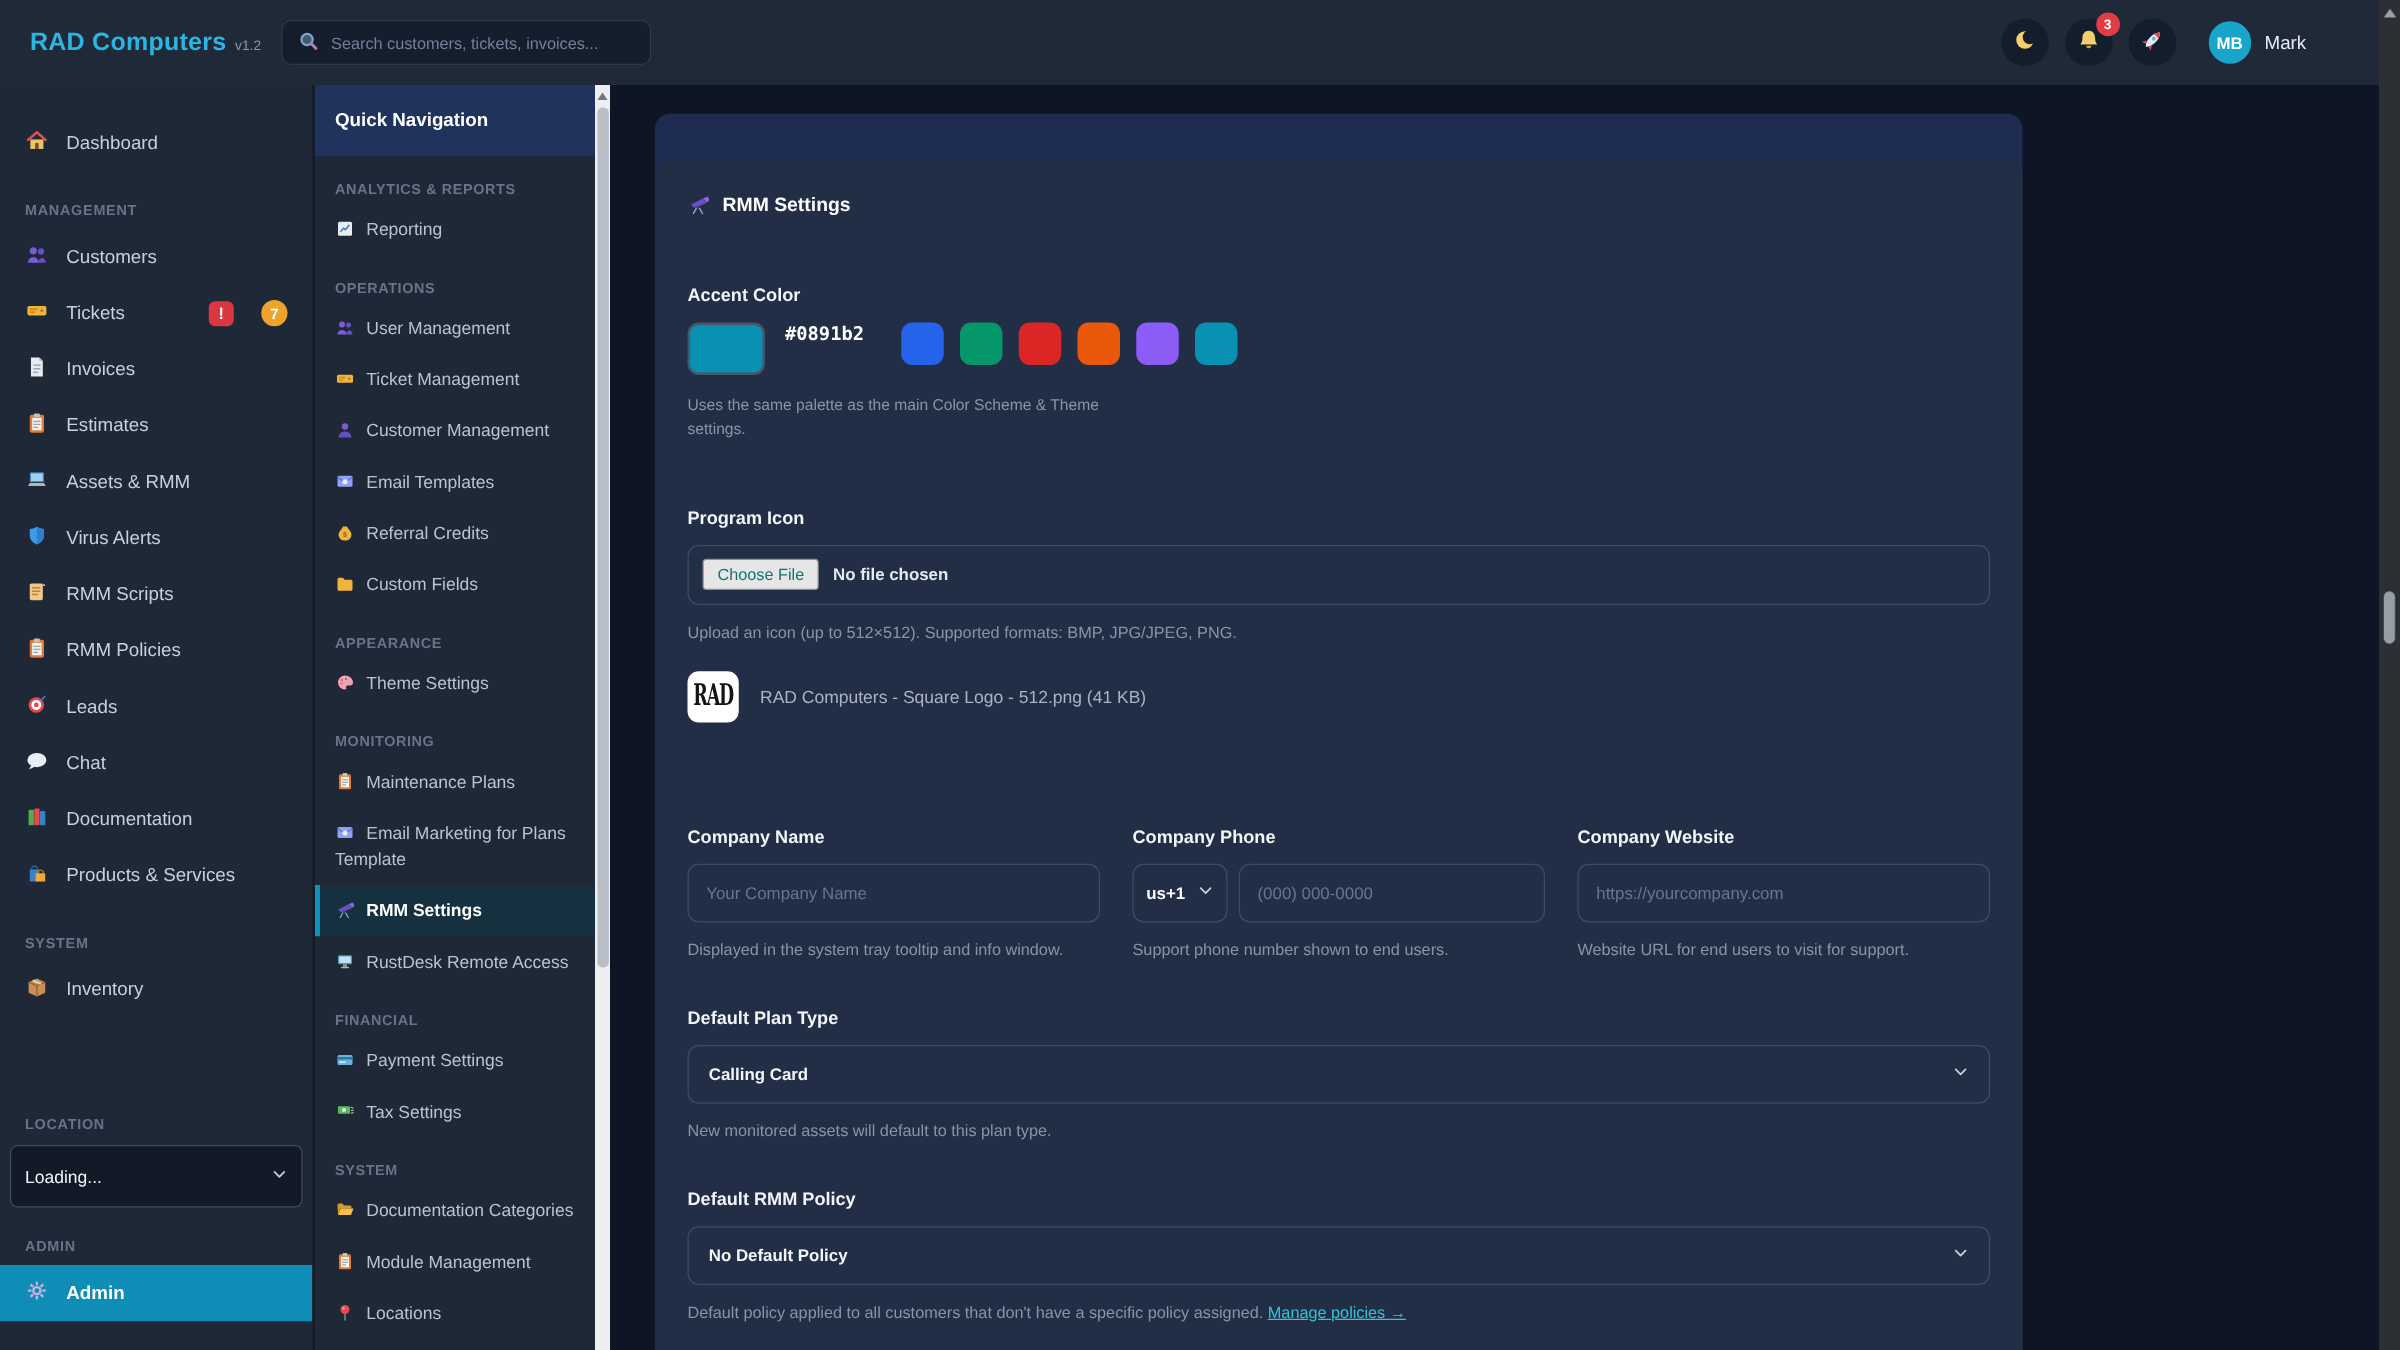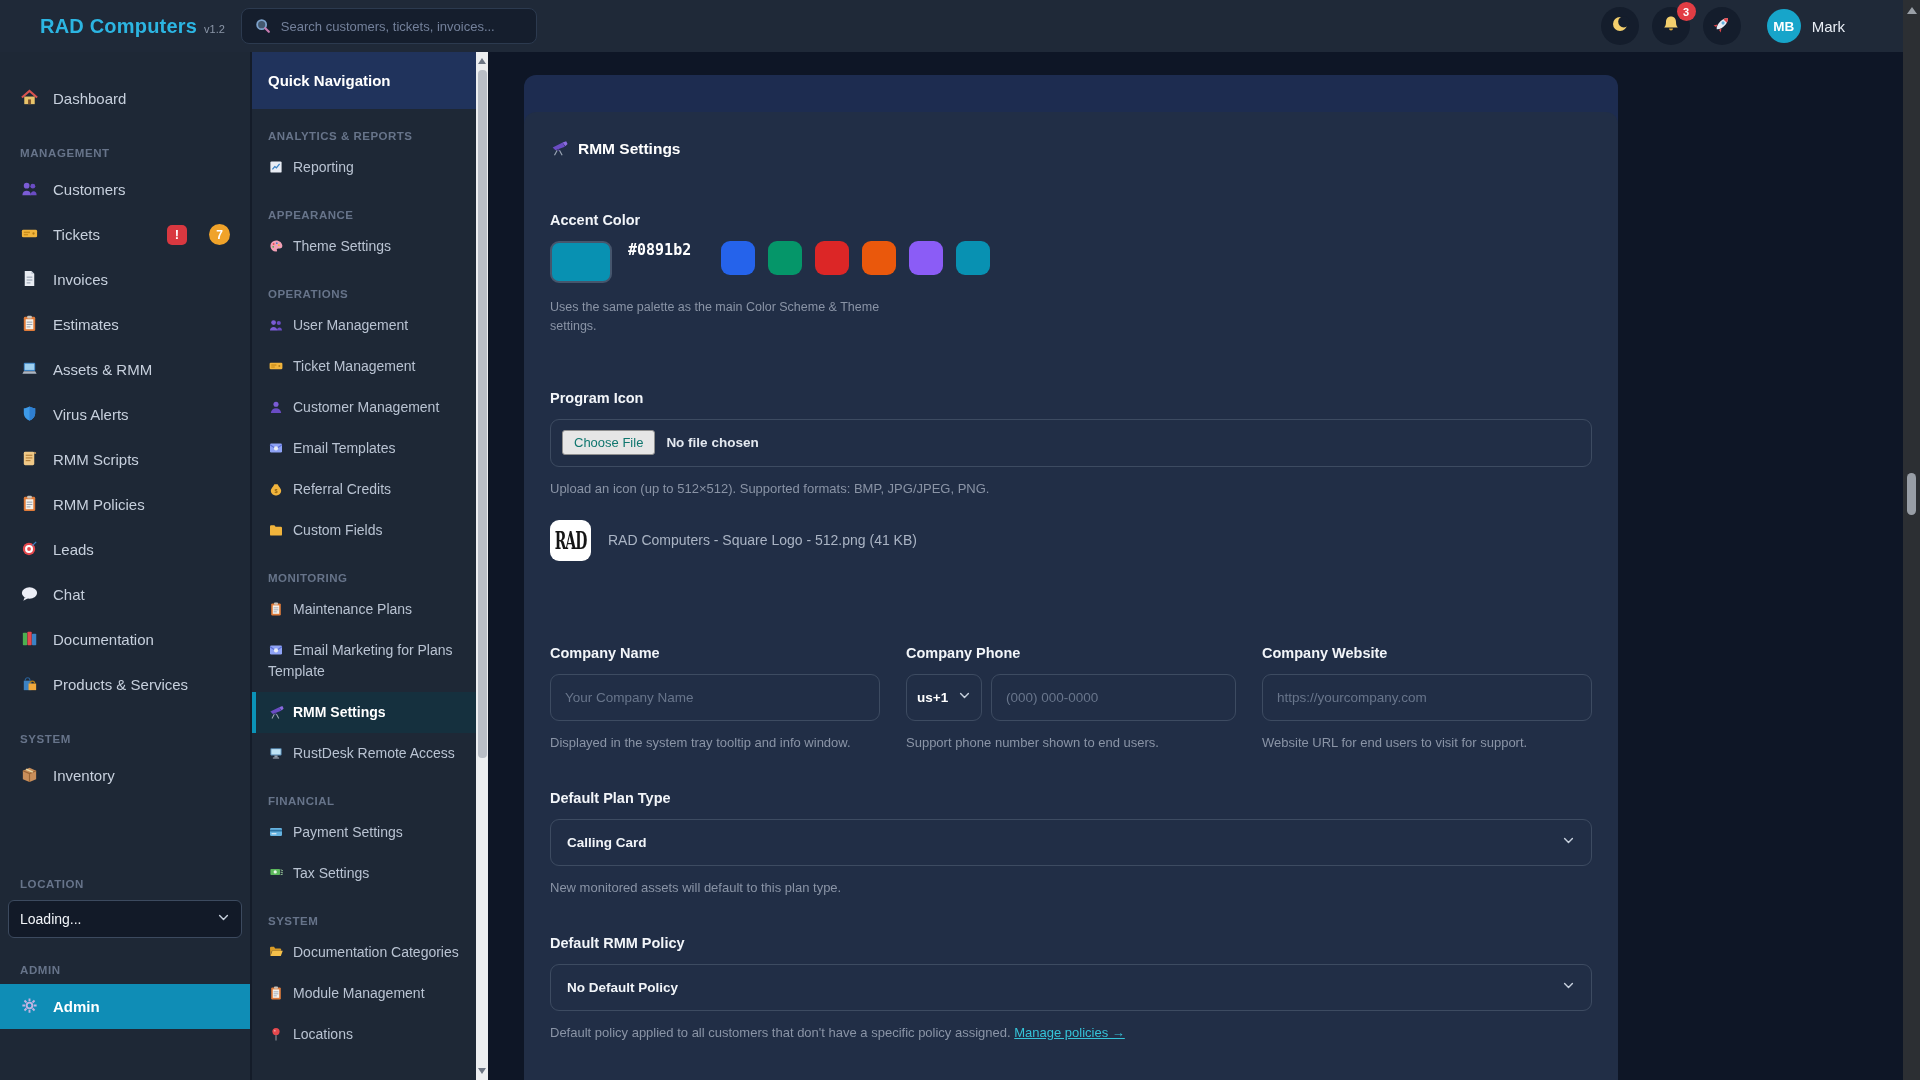--- a/index.html
+++ b/index.html
@@ -1,20 +1,20 @@
 <!DOCTYPE html>
 <html><head>
 <meta charset="utf-8">
 <style>
   *{margin:0;padding:0;box-sizing:border-box}
   html,body{width:1920px;height:1080px;overflow:hidden}
   body{background:#0e1626;font-family:"Liberation Sans",sans-serif;position:relative}
 
   
-  .topbar{height:52px;background:#1f2938;display:flex;align-items:center;padding-left:40px;position:relative;z-index:3}
+  .topbar{height:68px;background:#1f2938;display:flex;align-items:center;padding-left:24px;position:relative;z-index:3}
   .brand{color:#2cb5e2;font-size:20px;font-weight:bold;letter-spacing:.2px;cursor:pointer}
   .version{color:#8b96a8;font-size:11px;margin-left:7px;margin-top:5px}
   .search{margin-left:16px;width:296px;height:36px;background:#151e2d;border:1px solid #2c3a4f;border-radius:8px;display:flex;align-items:center;padding:0 12px;gap:9px}
   .search svg{width:16px;height:16px;flex-shrink:0}
   .search input{background:none;border:0;outline:0;color:#cbd5e1;font-size:13px;width:100%}
   .search input::placeholder{color:#73809a}
   .top-right{margin-left:auto;display:flex;align-items:center;padding-right:75px}
   .icon-btn{width:38px;height:38px;border-radius:50%;background:#141d2c;display:flex;align-items:center;justify-content:center;position:relative;cursor:pointer;margin-left:13px}
   .icon-btn svg{width:20px;height:20px}
   .bell-badge{position:absolute;top:-5px;right:-6px;background:#e23d44;color:#fff;font-size:11px;font-weight:bold;width:19px;height:19px;border-radius:50%;display:flex;align-items:center;justify-content:center}
@@ -26,21 +26,21 @@
 
   
   .sidebar{width:250px;background:#1e2836;padding-top:24px;flex-shrink:0}
   .side-item{display:flex;align-items:center;gap:14px;height:45px;padding:0 20px;color:#c7d0dd;font-size:15px;cursor:pointer;white-space:nowrap}
   .side-item svg{width:19px;height:19px;flex-shrink:0}
   .side-item.active{background:#0f8db6;color:#fff;font-weight:bold}
   .side-section{margin:26px 20px 8px;color:#67748a;font-size:11.5px;font-weight:bold;letter-spacing:.6px}
   .side-section.loc{margin-top:80px}
   .badge-alert{margin-left:auto;background:#d93840;color:#fff;width:20px;height:20px;border-radius:5px;font-weight:bold;display:flex;align-items:center;justify-content:center;font-size:13px}
   .badge-count{background:#f0a32a;color:#fff;width:21px;height:21px;border-radius:50%;font-size:12px;font-weight:bold;display:flex;align-items:center;justify-content:center;margin-left:8px}
-  .loc-select{margin:10px 8px 0;height:38px;background:#121a28;border:1px solid #3c4a5f;border-radius:6px;display:flex;align-items:center;justify-content:space-between;padding:0 11px;color:#f2f5f9;font-size:14px;cursor:pointer}
+  .loc-select{margin:10px 8px 0;height:50px;background:#121a28;border:1px solid #3c4a5f;border-radius:6px;display:flex;align-items:center;justify-content:space-between;padding:0 11px;color:#f2f5f9;font-size:14px;cursor:pointer}
   .loc-select svg,.mini-select svg,.select svg{width:13px;height:13px;flex-shrink:0}
 
   
   .quicknav{width:238px;background:#1e2836;border-left:2px solid #141c29;position:relative;flex-shrink:0;overflow:hidden}
   .qn-inner{padding-right:12px}
   .qn-header{height:57px;background:#20335c;display:flex;align-items:center;padding:0 16px;color:#fff;font-weight:bold;font-size:15px}
   .qn-section-title{margin:21px 16px 5px;color:#67748a;font-size:11.5px;font-weight:bold;letter-spacing:.5px}
   .qn-item{padding:10px 12px 10px 16px;color:#b9c3d2;font-size:14px;line-height:1.5;cursor:pointer}
   .qn-item svg{width:16px;height:16px;vertical-align:-3px;margin-right:9px}
   .qn-item.active{background:#15303e;border-left:4px solid #0b93b8;padding-left:12px;color:#fff;font-weight:bold}
@@ -328,77 +328,77 @@
 
             <div class="qn-item">
                   <span><svg viewBox="0 0 20 20" xmlns="http://www.w3.org/2000/svg">
                     <rect x="3" y="3" width="14" height="14" rx="1.5" fill="#e8ecf4"></rect>
                     <path d="M5.5 13l3-3.5 2 1.5 4-5" stroke="#3b82c4" stroke-width="1.6" fill="none"></path>
                   </svg></span><span>Reporting</span>
                 </div>
             </div>
           </div>
           <div>
+            <div class="qn-section-title">OPERATIONS</div>
+            <div>
+
+            <div class="qn-item">
+                  <span><svg viewBox="0 0 20 20" xmlns="http://www.w3.org/2000/svg">
+                    <circle cx="7" cy="7" r="3" fill="#7b5cd6"></circle>
+                    <circle cx="13.5" cy="7.5" r="2.6" fill="#6a4cc4"></circle>
+                    <path d="M2.5 17c0-3 2-4.6 4.5-4.6S11.5 14 11.5 17z" fill="#7b5cd6"></path>
+                    <path d="M11 17c.2-2.6 1.6-4 3.4-4 1.7 0 3 1.3 3.1 4z" fill="#6a4cc4"></path>
+                  </svg></span><span>User Management</span>
+                </div>
+              <div class="qn-item">
+                  <span><svg viewBox="0 0 20 20" xmlns="http://www.w3.org/2000/svg">
+                    <rect x="2" y="6" width="16" height="8" rx="1.5" fill="#f1b43c"></rect>
+                    <circle cx="14.2" cy="10" r="1.2" fill="#b27c16"></circle>
+                    <rect x="4" y="8" width="6.5" height="1.6" fill="#c98d1a"></rect>
+                    <rect x="4" y="10.6" width="4.5" height="1.4" fill="#c98d1a"></rect>
+                  </svg></span><span>Ticket Management</span>
+                </div>
+              <div class="qn-item">
+                  <span><svg viewBox="0 0 20 20" xmlns="http://www.w3.org/2000/svg">
+                    <circle cx="10" cy="6.5" r="3.2" fill="#7b5cd6"></circle>
+                    <path d="M3.5 17.5c.5-4 3-6 6.5-6s6 2 6.5 6z" fill="#6a4cc4"></path>
+                  </svg></span><span>Customer Management</span>
+                </div>
+              <div class="qn-item">
+                  <span><svg viewBox="0 0 20 20" xmlns="http://www.w3.org/2000/svg">
+                    <rect x="2.5" y="4.5" width="15" height="11" rx="1.5" fill="#8ea2f5"></rect>
+                    <path d="M2.5 6l7.5 5 7.5-5" stroke="#5c6fd4" stroke-width="1.4" fill="none"></path>
+                    <circle cx="10" cy="10.5" r="2.6" fill="#e8ecf4"></circle>
+                  </svg></span><span>Email Templates</span>
+                </div>
+              <div class="qn-item">
+                  <span><svg viewBox="0 0 20 20" xmlns="http://www.w3.org/2000/svg">
+                    <path d="M8 4h4l1.5 2.5c1.8 2 3 4 3 6A5.8 5.8 0 0110 18a5.8 5.8 0 01-6.5-5.5c0-2 1.2-4 3-6z" fill="#f1b43c"></path>
+                    <text x="10" y="14.5" font-size="7" text-anchor="middle" fill="#8a5d0b" font-weight="bold">$</text>
+                  </svg></span><span>Referral Credits</span>
+                </div>
+              <div class="qn-item">
+                  <span><svg viewBox="0 0 20 20" xmlns="http://www.w3.org/2000/svg">
+                    <path d="M2.5 5.5A1.5 1.5 0 014 4h4l1.5 2H16a1.5 1.5 0 011.5 1.5v8A1.5 1.5 0 0116 17H4a1.5 1.5 0 01-1.5-1.5z" fill="#f1b43c"></path>
+                  </svg></span><span>Custom Fields</span>
+                </div>
+            </div>
+          </div>
+          <div>
             <div class="qn-section-title">APPEARANCE</div>
             <div>
 
             <div class="qn-item">
                   <span><svg viewBox="0 0 20 20" xmlns="http://www.w3.org/2000/svg">
                     <path d="M10 3a7 7 0 100 14c1.2 0 1.6-.8 1.2-1.7-.5-1.1 0-2.3 1.6-2.3H15a3 3 0 003-3c0-4-3.6-7-8-7z" fill="#f2a0b5"></path>
                     <circle cx="7" cy="7.5" r="1.1" fill="#e5484d"></circle>
                     <circle cx="11" cy="6.5" r="1.1" fill="#3b82c4"></circle>
                     <circle cx="6.5" cy="11" r="1.1" fill="#4caf50"></circle>
                     <circle cx="13.5" cy="9" r="1.1" fill="#f1b43c"></circle>
                   </svg></span><span>Theme Settings</span>
-                </div>
-            </div>
-          </div>
-          <div>
-            <div class="qn-section-title">OPERATIONS</div>
-            <div>
-
-            <div class="qn-item">
-                  <span><svg viewBox="0 0 20 20" xmlns="http://www.w3.org/2000/svg">
-                    <circle cx="7" cy="7" r="3" fill="#7b5cd6"></circle>
-                    <circle cx="13.5" cy="7.5" r="2.6" fill="#6a4cc4"></circle>
-                    <path d="M2.5 17c0-3 2-4.6 4.5-4.6S11.5 14 11.5 17z" fill="#7b5cd6"></path>
-                    <path d="M11 17c.2-2.6 1.6-4 3.4-4 1.7 0 3 1.3 3.1 4z" fill="#6a4cc4"></path>
-                  </svg></span><span>User Management</span>
-                </div>
-              <div class="qn-item">
-                  <span><svg viewBox="0 0 20 20" xmlns="http://www.w3.org/2000/svg">
-                    <rect x="2" y="6" width="16" height="8" rx="1.5" fill="#f1b43c"></rect>
-                    <circle cx="14.2" cy="10" r="1.2" fill="#b27c16"></circle>
-                    <rect x="4" y="8" width="6.5" height="1.6" fill="#c98d1a"></rect>
-                    <rect x="4" y="10.6" width="4.5" height="1.4" fill="#c98d1a"></rect>
-                  </svg></span><span>Ticket Management</span>
-                </div>
-              <div class="qn-item">
-                  <span><svg viewBox="0 0 20 20" xmlns="http://www.w3.org/2000/svg">
-                    <circle cx="10" cy="6.5" r="3.2" fill="#7b5cd6"></circle>
-                    <path d="M3.5 17.5c.5-4 3-6 6.5-6s6 2 6.5 6z" fill="#6a4cc4"></path>
-                  </svg></span><span>Customer Management</span>
-                </div>
-              <div class="qn-item">
-                  <span><svg viewBox="0 0 20 20" xmlns="http://www.w3.org/2000/svg">
-                    <rect x="2.5" y="4.5" width="15" height="11" rx="1.5" fill="#8ea2f5"></rect>
-                    <path d="M2.5 6l7.5 5 7.5-5" stroke="#5c6fd4" stroke-width="1.4" fill="none"></path>
-                    <circle cx="10" cy="10.5" r="2.6" fill="#e8ecf4"></circle>
-                  </svg></span><span>Email Templates</span>
-                </div>
-              <div class="qn-item">
-                  <span><svg viewBox="0 0 20 20" xmlns="http://www.w3.org/2000/svg">
-                    <path d="M8 4h4l1.5 2.5c1.8 2 3 4 3 6A5.8 5.8 0 0110 18a5.8 5.8 0 01-6.5-5.5c0-2 1.2-4 3-6z" fill="#f1b43c"></path>
-                    <text x="10" y="14.5" font-size="7" text-anchor="middle" fill="#8a5d0b" font-weight="bold">$</text>
-                  </svg></span><span>Referral Credits</span>
-                </div>
-              <div class="qn-item">
-                  <span><svg viewBox="0 0 20 20" xmlns="http://www.w3.org/2000/svg">
-                    <path d="M2.5 5.5A1.5 1.5 0 014 4h4l1.5 2H16a1.5 1.5 0 011.5 1.5v8A1.5 1.5 0 0116 17H4a1.5 1.5 0 01-1.5-1.5z" fill="#f1b43c"></path>
-                  </svg></span><span>Custom Fields</span>
                 </div>
             </div>
           </div>
           <div>
             <div class="qn-section-title">MONITORING</div>
             <div>
 
             <div class="qn-item">
                   <span><svg viewBox="0 0 20 20" xmlns="http://www.w3.org/2000/svg">
                     <rect x="4" y="3" width="12" height="15" rx="1.5" fill="#e07b39"></rect>

